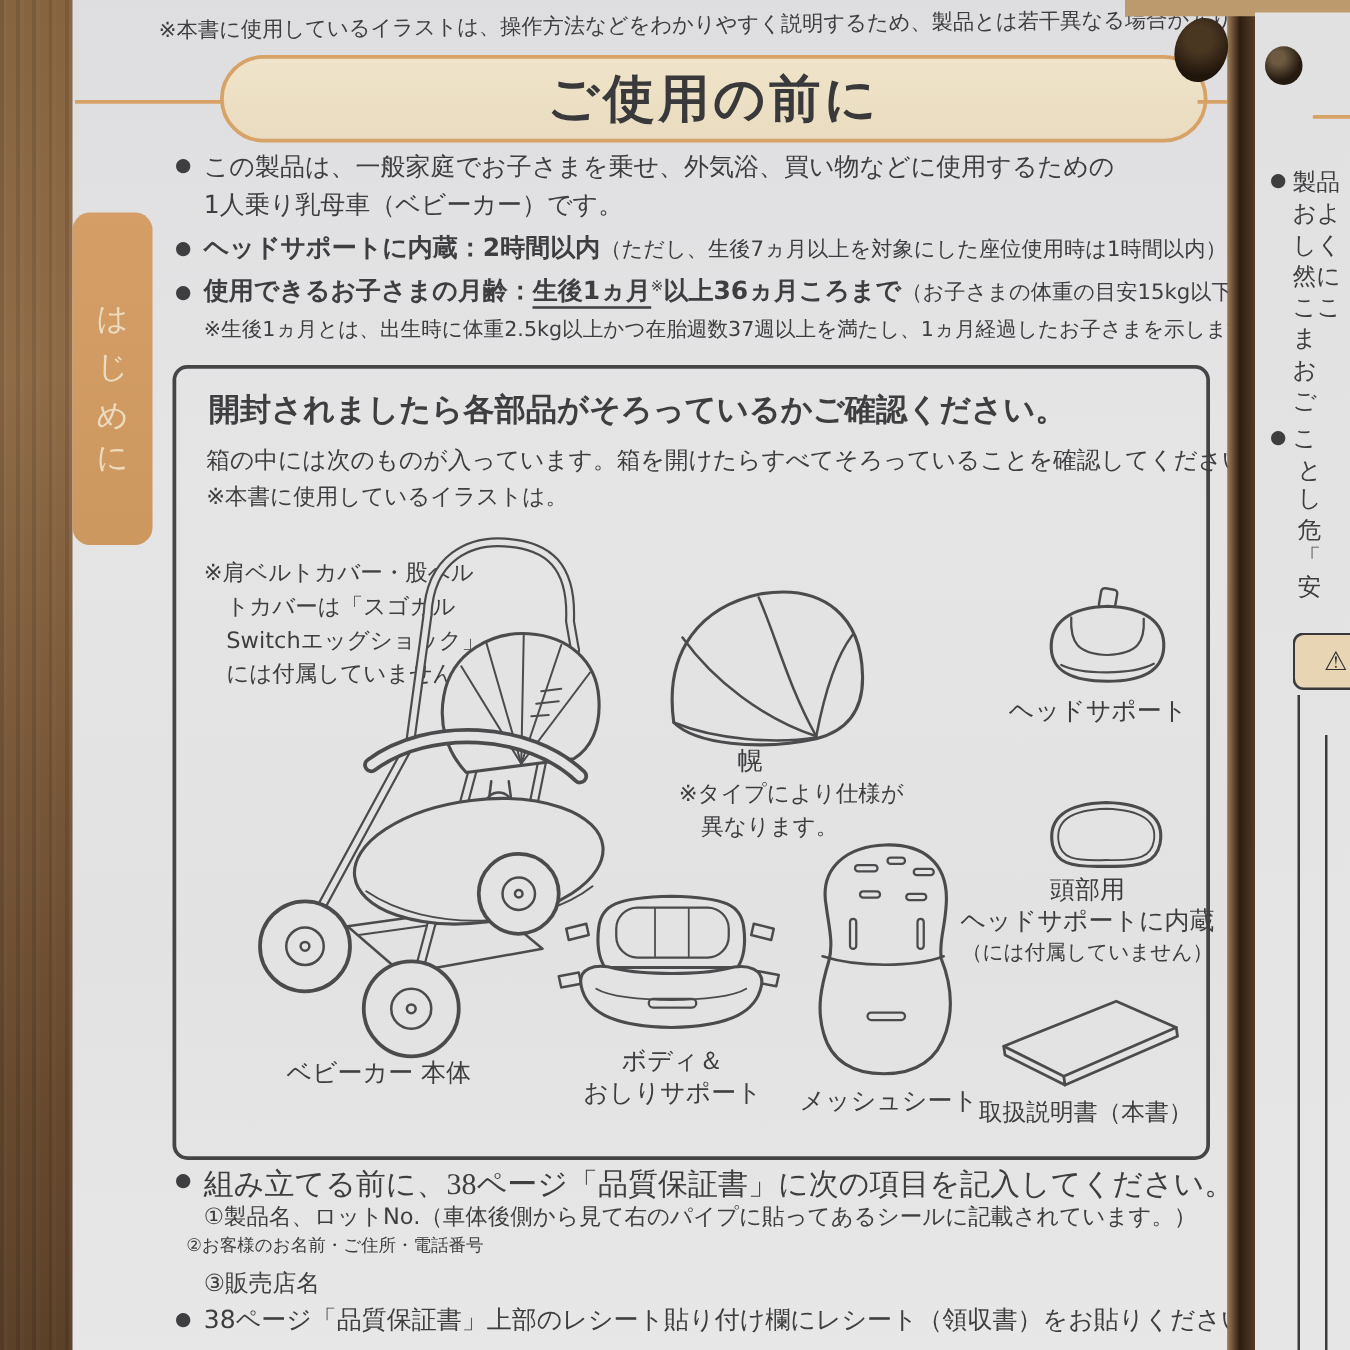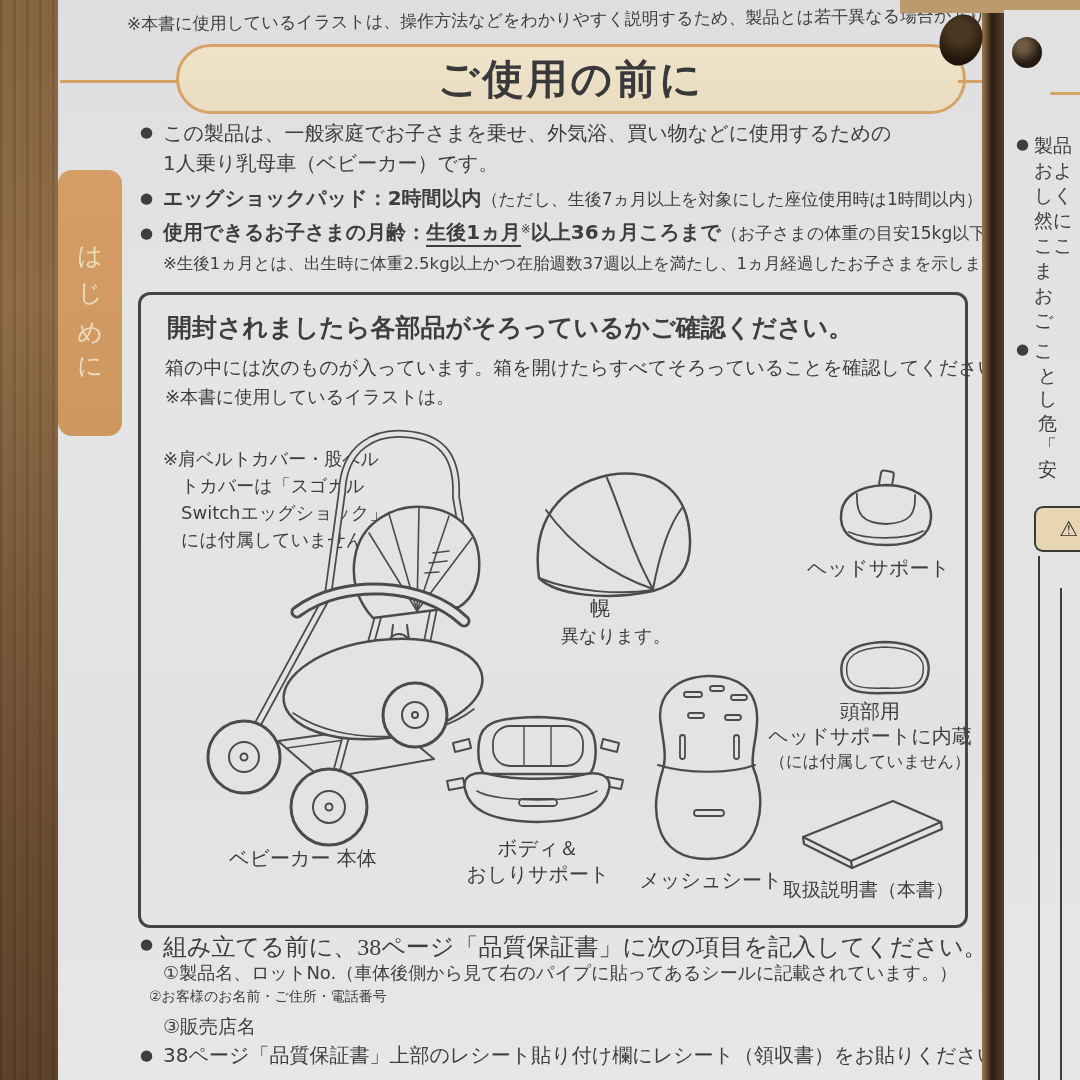--- a/index.html
+++ b/index.html
@@ -72,21 +72,21 @@
   <div class="title txt">ご使用の前に</div>
 </div>
 <div class="abs capsule-rule" style="left:958px;top:80px;width:24px;"></div>
 
 <div class="abs bullet" style="left:140px;top:125px;">●</div>
 <div class="abs txt" style="left:163px;top:120px;font-size:20px;">この製品は、一般家庭でお子さまを乗せ、外気浴、買い物などに使用するための</div>
 <div class="abs txt" style="left:163px;top:150px;font-size:20px;">1人乗り乳母車（ベビーカー）です。</div>
 
 <div class="abs bullet" style="left:140px;top:191px;">●</div>
 <div class="abs txt" style="left:163px;top:185px;">
-  <span style="font-size:20px;font-weight:700;">エッグショックパッド：2時間以内</span><span style="font-size:17px;">（ただし、生後7ヵ月以上を対象にした座位使用時は1時間以内）</span>
+  <span style="font-size:20px;font-weight:700;">ヘッドサポートに内蔵：2時間以内</span><span style="font-size:17px;">（ただし、生後7ヵ月以上を対象にした座位使用時は1時間以内）</span>
 </div>
 
 <div class="abs bullet" style="left:140px;top:226px;">●</div>
 <div class="abs txt" style="left:163px;top:219px;">
   <span style="font-size:20px;font-weight:700;">使用できるお子さまの月齢：</span><u class="mo" style="font-size:20px;font-weight:700;">生後1ヵ月</u><sup>※</sup><span style="font-size:20px;font-weight:700;">以上36ヵ月ころまで</span><span style="font-size:17px;">（お子さまの体重の目安15kg以下）</span>
 </div>
 <div class="abs txt" style="left:163px;top:253px;font-size:16.5px;">※生後1ヵ月とは、出生時に体重2.5kg以上かつ在胎週数37週以上を満たし、1ヵ月経過したお子さまを示します。</div>
 
 <div class="abs tab" style="left:58px;top:170px;width:64px;height:266px;">
   <span>はじめに</span>
@@ -215,20 +215,21 @@
       <path d="M 662 542 L 752 506 L 800 527 L 710 566 Z" fill="#e4e3e4"></path>
       <path d="M 662 542 L 663 549 L 711 573 L 710 566"></path>
       <path d="M 800 527 L 801 534 L 711 573"></path>
     </g>
   </svg>
 
   <div class="abs c" style="left:72px;top:550px;width:180px;font-size:20px;">ベビーカー 本体</div>
 
   <div class="abs c" style="left:399px;top:300px;width:120px;font-size:20px;">幌</div>
   <div class="abs" style="left:402px;top:328px;font-size:18px;line-height:26px;">
+    <div>※タイプにより仕様が</div>
     <div style="padding-left:18px;">異なります。</div>
   </div>
 
   <div class="abs c" style="left:640px;top:260px;width:195px;font-size:20px;">ヘッドサポート</div>
 
   <div class="abs c" style="left:620px;top:404px;width:218px;line-height:25px;">
     <div style="font-size:20px;">頭部用</div>
     <div style="font-size:20px;">ヘッドサポートに内蔵</div>
     <div style="font-size:16.5px;">（には付属していません）</div>
   </div>

